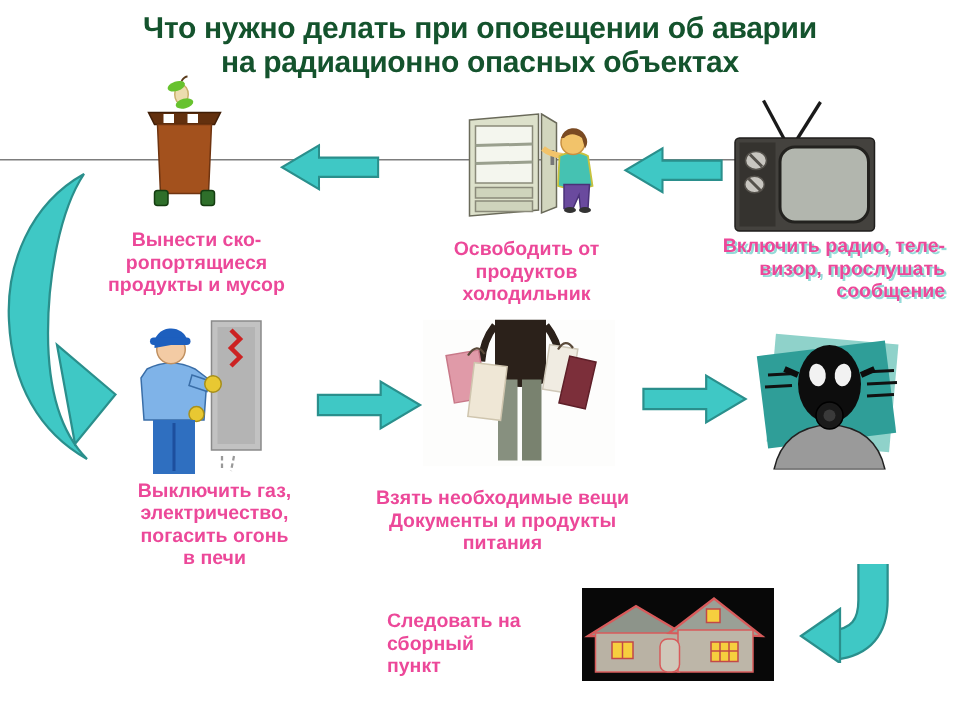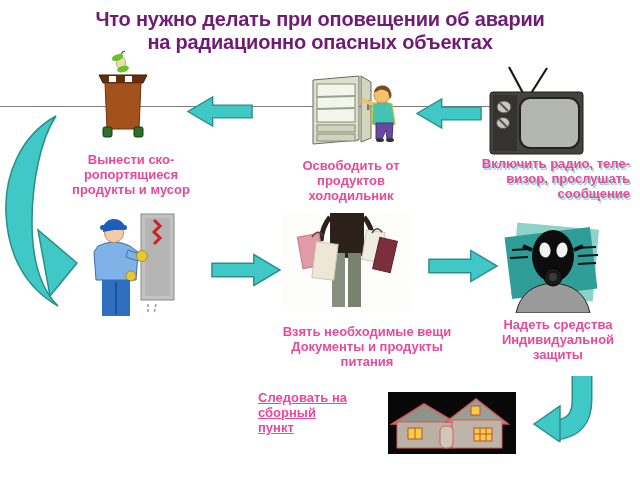--- a/index.html
+++ b/index.html
@@ -3,21 +3,21 @@
 <meta charset="utf-8">
 <style>
   html,body{margin:0;padding:0;background:#fff;}
   #slide{
     position:relative;width:640px;height:480px;background:#ffffff;overflow:hidden;
     font-family:"Liberation Sans", sans-serif;
   }
   .abs{position:absolute;}
   #title{
     top:8px;left:0;width:640px;text-align:center;
-    font-size:20px;line-height:23px;font-weight:bold;color:#701a75;
+    font-size:20px;line-height:23px;font-weight:bold;color:#14532d;
     white-space:pre-line;letter-spacing:-0.2px;
   }
   .caption{
     font-size:13px;line-height:15px;font-weight:bold;color:#ec4899;
     text-align:center;white-space:pre-line;
   }
   .caption.left{text-align:left;}
   .caption.teal-shadow{text-shadow:1.5px 1.5px 0 rgba(58,190,184,0.55);}
   .hline{height:1px;background:#7d7d7d;}
   svg{display:block;width:100%;height:100%;}
@@ -173,28 +173,29 @@
       <line x1="28" y1="30" x2="19" y2="26" stroke="#0d0d0d" stroke-width="4"></line>
       <line x1="70" y1="30" x2="79" y2="26" stroke="#0d0d0d" stroke-width="4"></line>
       <ellipse cx="49" cy="36" rx="21" ry="26" fill="#0d0d0d"></ellipse>
       <ellipse cx="41" cy="30" rx="5.5" ry="7.5" fill="#f2f2f2" transform="rotate(-8 41 30)"></ellipse>
       <ellipse cx="58" cy="30" rx="5.5" ry="7.5" fill="#f2f2f2" transform="rotate(8 58 30)"></ellipse>
       <circle cx="49" cy="57" r="9" fill="#1a1a1a" stroke="#000000"></circle>
       <circle cx="49" cy="57" r="4" fill="#3a3a3a"></circle>
     </svg>
   </div>
 
-  <div class="abs caption" style="left:272px;top:324px;width:190px;">Взять необходимые вещи
+  <div class="abs caption" style="left:72px;top:319px;width:142px;">Выключить газ,
+электричество,
+погасить огонь
+в печи</div>
+  <div class="abs caption" style="left:240px;top:324px;width:190px;">Взять необходимые вещи
 Документы и продукты
 питания</div>
-  <div class="abs caption" style="left:492px;top:317px;width:132px;">Надеть средства
-Индивидуальной
-защиты</div>
-
-  <div class="abs caption left" style="left:258px;top:390px;width:110px;text-decoration:underline;">Следовать на
+
+  <div class="abs caption left" style="left:258px;top:406px;width:110px;">Следовать на
 сборный
 пункт</div>
 
   <div class="abs" style="left:388px;top:392px;width:128px;height:62px;">
     <svg viewBox="0 0 128 62">
       <rect width="128" height="62" fill="#080808"></rect>
       <polygon points="4,32 36,12 70,32" fill="#8d948a" stroke="#d85b5b" stroke-width="1.5"></polygon>
       <rect x="9" y="30" width="56" height="26" fill="#b9b2a4" stroke="#d85b5b"></rect>
       <polygon points="58,30 88,7 120,32" fill="#9aa096" stroke="#d85b5b" stroke-width="1.5"></polygon>
       <rect x="64" y="28" width="50" height="28" fill="#bdb6a8" stroke="#d85b5b"></rect>

